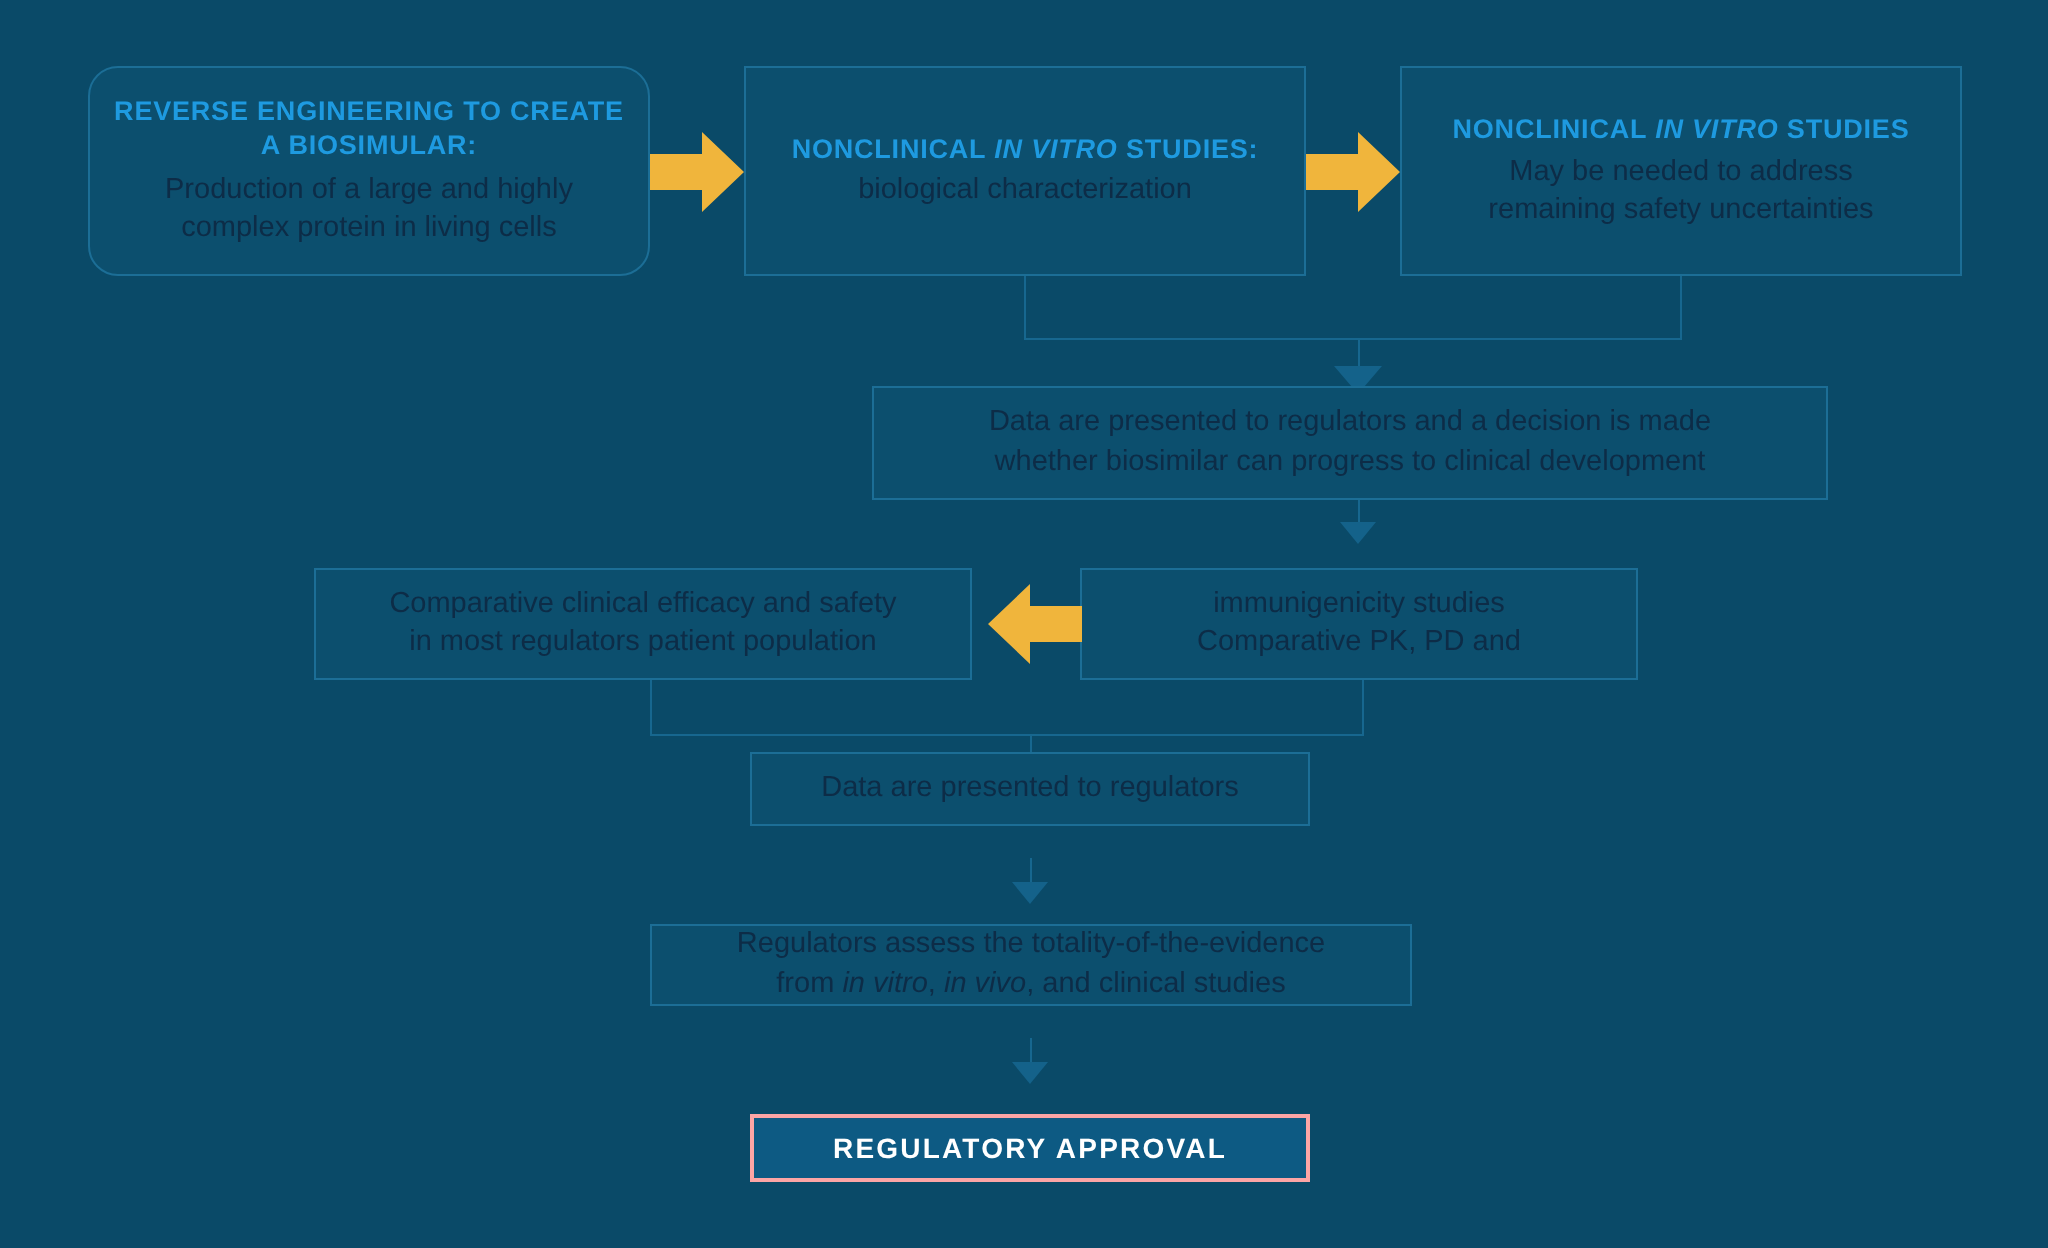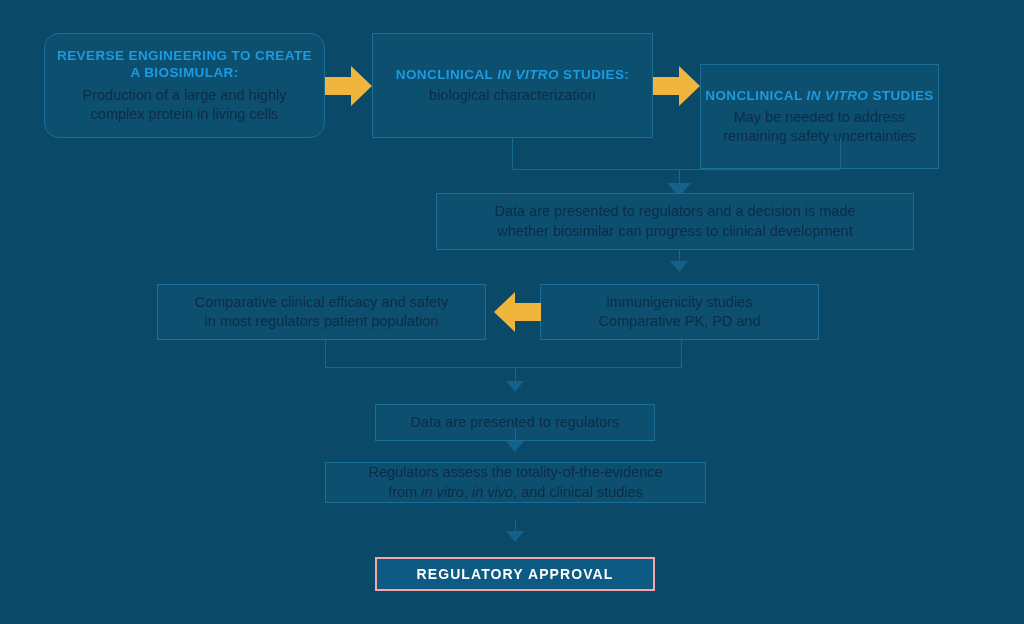--- a/index.html
+++ b/index.html
@@ -87,21 +87,21 @@
 
   <div class="box" style="left:372px;top:33px;width:281px;height:105px;">
     <div class="hd">
       <span>NONCLINICAL </span><span class="it">IN VITRO</span><span> STUDIES:</span>
     </div>
     <div class="bd" style="margin-top:3px;">
       <div>biological characterization</div>
     </div>
   </div>
 
-  <div class="box" style="left:700px;top:33px;width:239px;height:105px;margin-top:31px;">
+  <div class="box" style="left:700px;top:33px;width:281px;height:105px;">
     <div class="hd">
       <div><span>NONCLINICAL </span><span class="it">IN VITRO</span><span> STUDIES</span></div>
     </div>
     <div class="bd" style="margin-top:3px;">
       <div>May be needed to address</div>
       <div>remaining safety uncertainties</div>
     </div>
   </div>
 
   <div class="blockarrow" style="left:325px;top:64px;">
@@ -151,21 +151,21 @@
       <polygon points="47,13 21,13 21,2 0,22 21,42 21,31 47,31" fill="#f0b53c"></polygon>
     </svg>
   </div>
 
   <div class="vline" style="left:325px;top:340px;height:27px;"></div>
   <div class="vline" style="left:681px;top:340px;height:27px;"></div>
   <div class="hline" style="left:325px;top:367px;width:357px;"></div>
   <div class="vline" style="left:515px;top:367px;height:16px;"></div>
   <div class="dnarrow sm" style="left:506px;top:381px;"></div>
 
-  <div class="box" style="left:375px;top:404px;width:280px;height:37px;">
+  <div class="box" style="left:375px;top:376px;width:280px;height:37px;">
     <div class="bd">
       <div>Data are presented to regulators</div>
     </div>
   </div>
 
   <div class="vline" style="left:515px;top:429px;height:14px;"></div>
   <div class="dnarrow sm" style="left:506px;top:441px;"></div>
 
   <div class="box" style="left:325px;top:462px;width:381px;height:41px;">
     <div class="bd">

